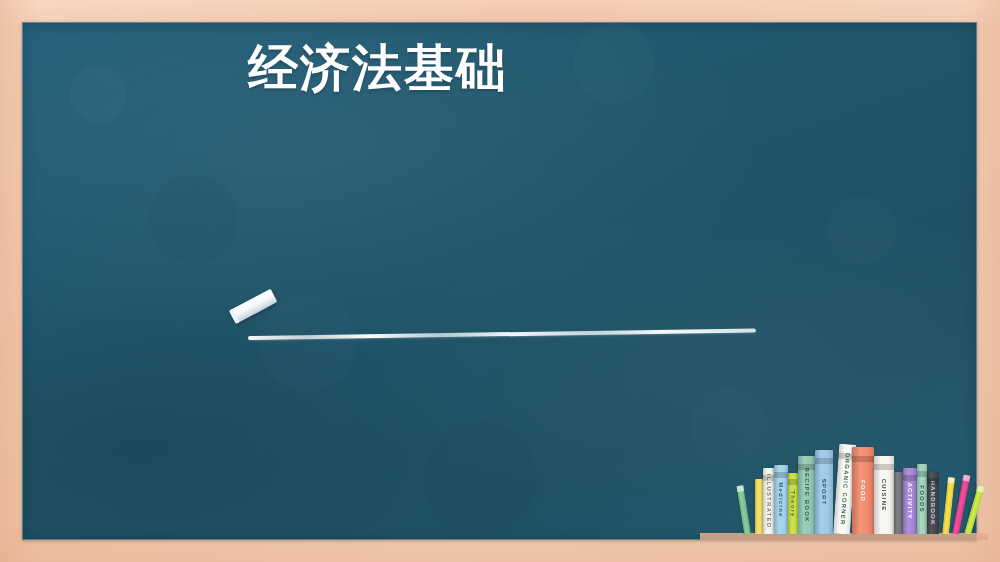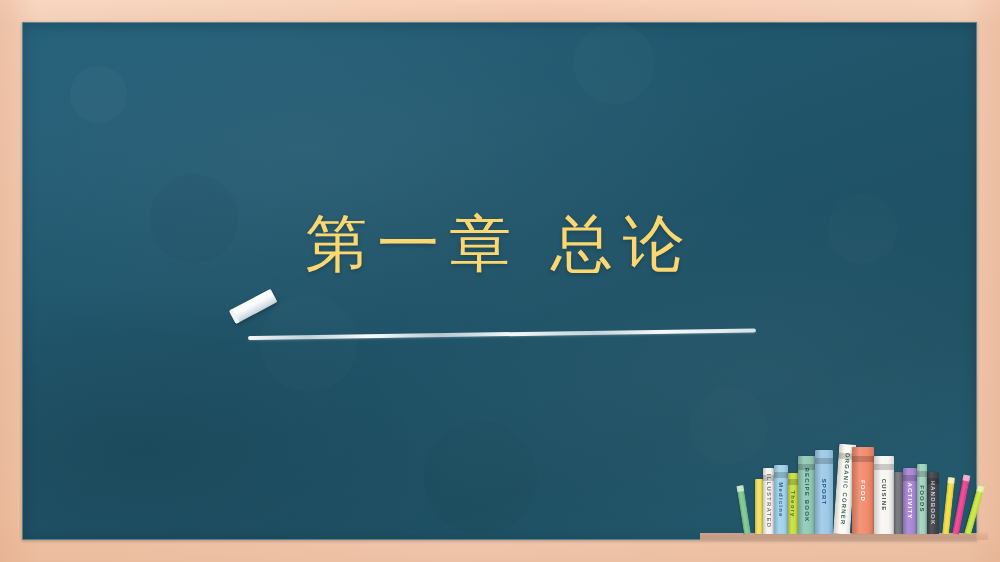--- a/index.html
+++ b/index.html
@@ -223,22 +223,22 @@
 
 <div id="slide">
 
   <div id="frame-shade"></div>
 
   <div id="board">
     <div id="board-texture"></div>
   </div>
 
 
-
-  <div id="chapter-title">第一章  总论</div>
+  <div id="course-title">经济法基础</div>
+
 
   <div id="chalk-line"></div>
 
   <div id="chalk-stick"></div>
 
   <div id="shelf-ledge"></div>
 
   <div id="bookshelf">
       <div class="pencil" style="left: 16px; width: 7px; height: 49px; background: linear-gradient(to right, rgba(0, 0, 0, 0.18), rgba(255, 255, 255, 0.1) 35%, rgba(255, 255, 255, 0.02) 70%, rgba(0, 0, 0, 0.12)), rgb(124, 198, 143); transform: rotate(-9deg); transform-origin: 50% 100%;"></div>
       <div class="book" style="left: 27px; width: 8px; height: 55px; background: linear-gradient(to right, rgba(0, 0, 0, 0.18), rgba(255, 255, 255, 0.1) 35%, rgba(255, 255, 255, 0.02) 70%, rgba(0, 0, 0, 0.12)), rgb(242, 224, 90);"></div>

